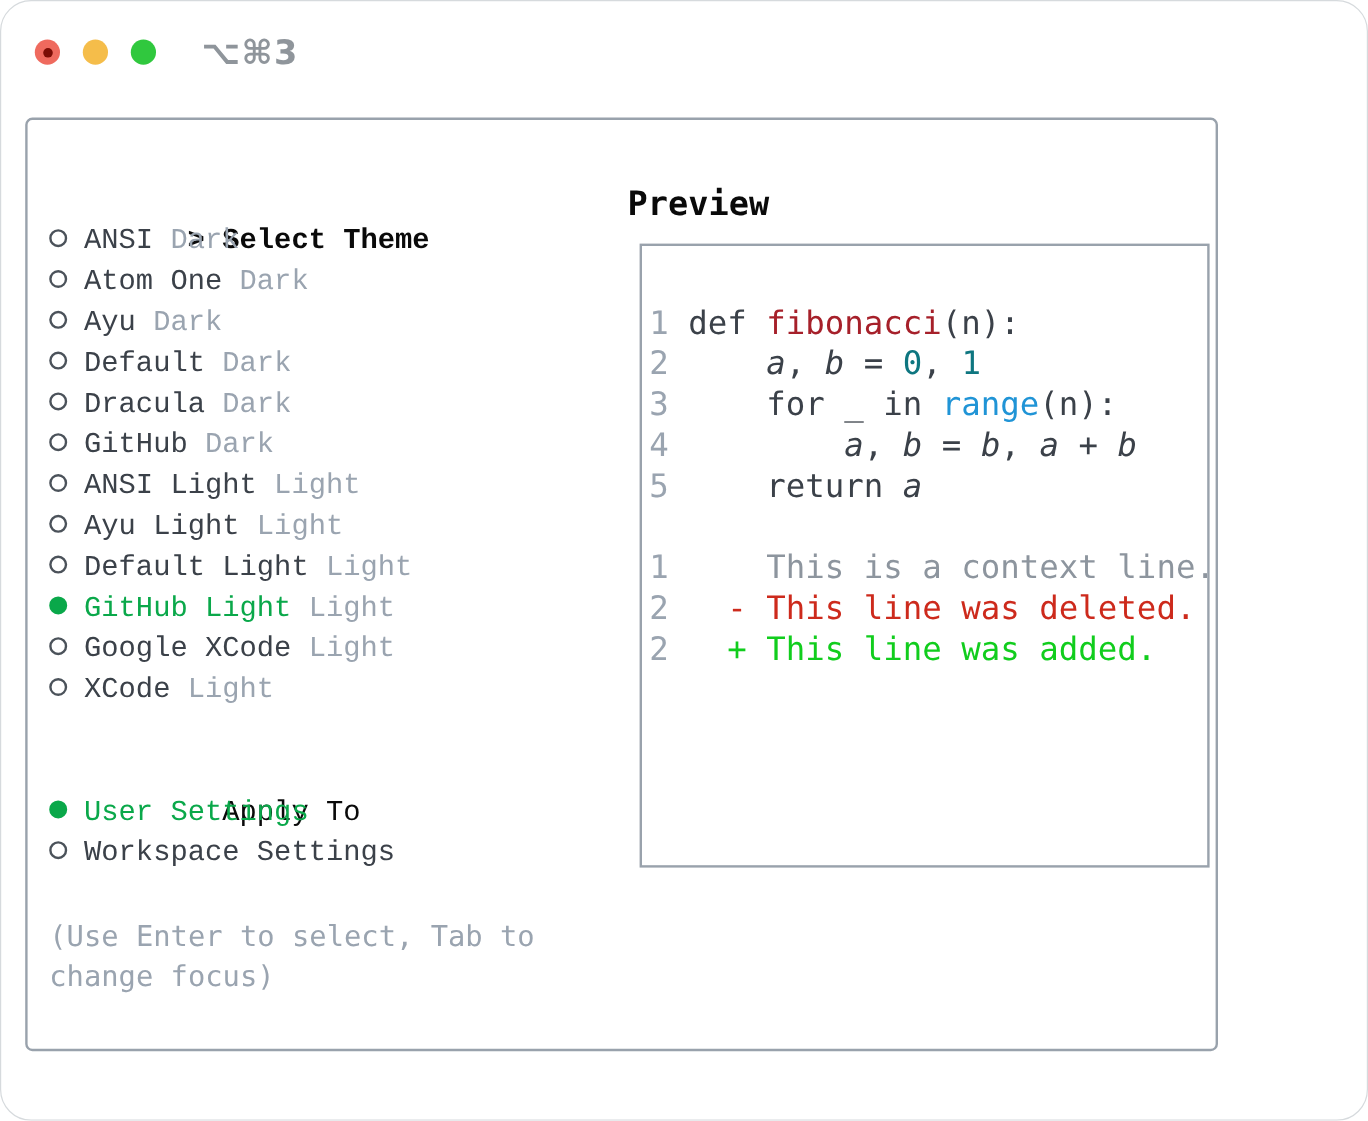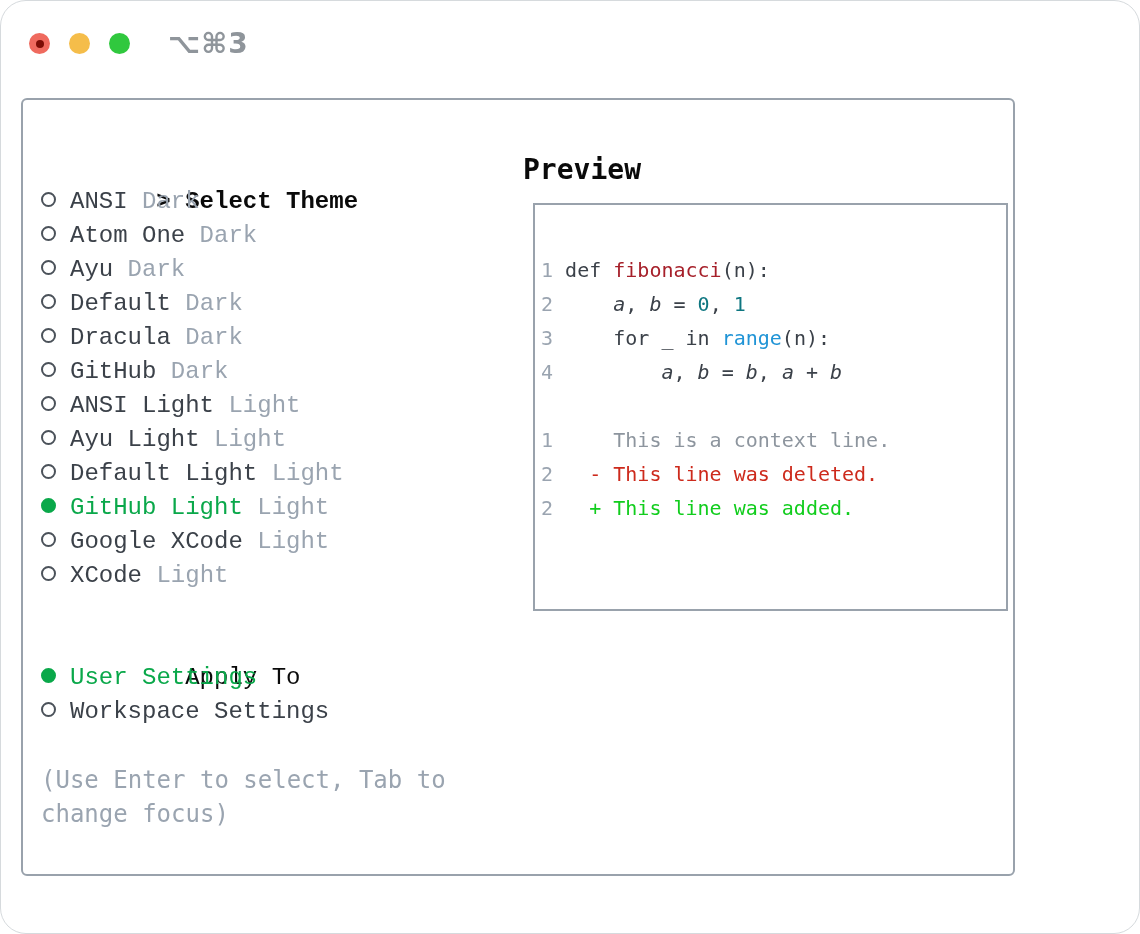--- a/index.html
+++ b/index.html
@@ -58,23 +58,23 @@
   .iname.sel{color:var(--accent-green);text-align:right;}
   .tag{color:var(--muted-gray);}
   .spacer{height:34px;}
   .hint{
     color:var(--muted-gray);line-height:34px;width:440px;
     white-space:normal;word-break:normal;
   }
   
   .preview-title{position:absolute;left:500px;top:53px;height:34px;line-height:34px;font-size:28px;}
   .preview-box{
-    position:absolute;left:510px;top:103px;width:475px;height:408px;
+    position:absolute;left:510px;top:103px;width:475px;height:520px;
     box-sizing:border-box;border:2px solid var(--border-gray);background:#fff;
-    padding:48px 0 0 6px;overflow:hidden;font-size:20px;
+    padding:48px 0 0 6px;overflow:hidden;font-size:27px;
   }
   .cline{height:34px;line-height:34px;white-space:pre;}
   .gut{color:var(--muted-gray);}
   .tk-code{color:var(--text-dark);}
   .tk-func{color:var(--func-red);}
   .tk-var{color:var(--text-dark);font-style:italic;}
   .tk-num{color:var(--num-teal);}
   .tk-builtin{color:var(--builtin-blue);}
   .tk-context{color:var(--context-gray);}
   .tk-deleted{color:var(--deleted-red);}
@@ -133,20 +133,21 @@
     </div>
 
     <div class="preview-title heading">Preview</div>
 
     <div class="preview-box">
       <div id="code-lines">
           <div class="cline"><span class="gut">1</span><span class="tk-code"> def </span><span class="tk-func">fibonacci</span><span class="tk-code">(n):</span></div>
           <div class="cline"><span class="gut">2</span><span class="tk-code">     </span><span class="tk-var">a</span><span class="tk-code">, </span><span class="tk-var">b</span><span class="tk-code"> = </span><span class="tk-num">0</span><span class="tk-code">, </span><span class="tk-num">1</span></div>
           <div class="cline"><span class="gut">3</span><span class="tk-code">     for _ in </span><span class="tk-builtin">range</span><span class="tk-code">(n):</span></div>
           <div class="cline"><span class="gut">4</span><span class="tk-code">         </span><span class="tk-var">a</span><span class="tk-code">, </span><span class="tk-var">b</span><span class="tk-code"> = </span><span class="tk-var">b</span><span class="tk-code">, </span><span class="tk-var">a</span><span class="tk-code"> + </span><span class="tk-var">b</span></div>
+          <div class="cline"><span class="gut">5</span><span class="tk-code">     return </span><span class="tk-var">a</span></div>
           <div class="cline"><span class="gut"></span></div>
           <div class="cline"><span class="gut">1</span><span class="tk-context">     This is a context line.</span></div>
           <div class="cline"><span class="gut">2</span><span class="tk-deleted">   - This line was deleted.</span></div>
           <div class="cline"><span class="gut">2</span><span class="tk-added">   + This line was added.</span></div>
         </div>
     </div>
 
   </div>
 </div>
 

